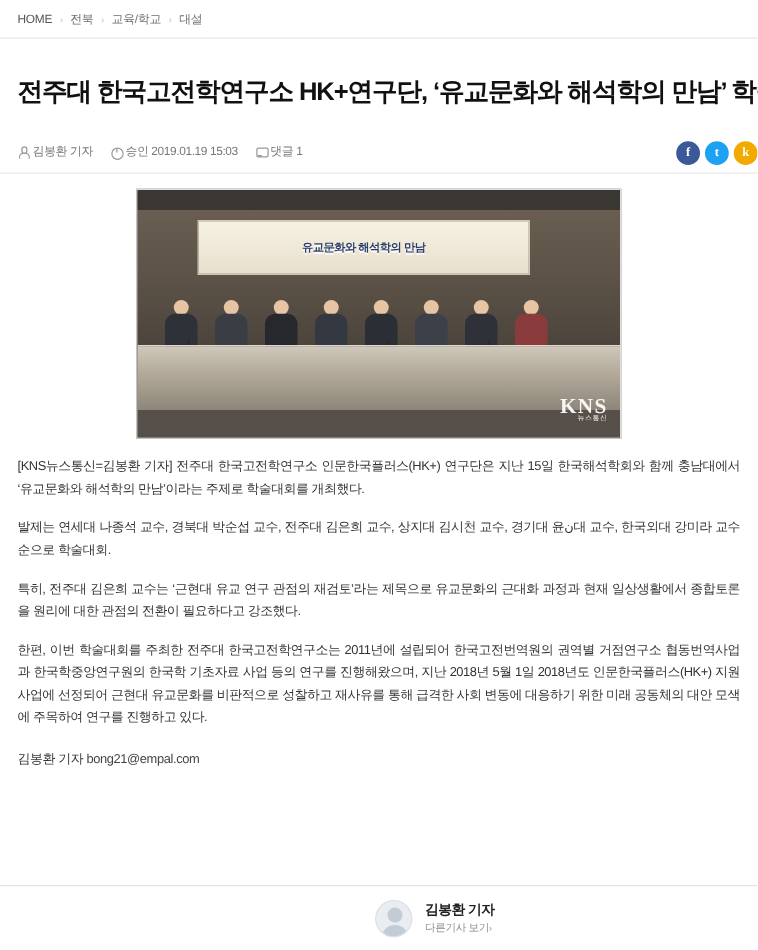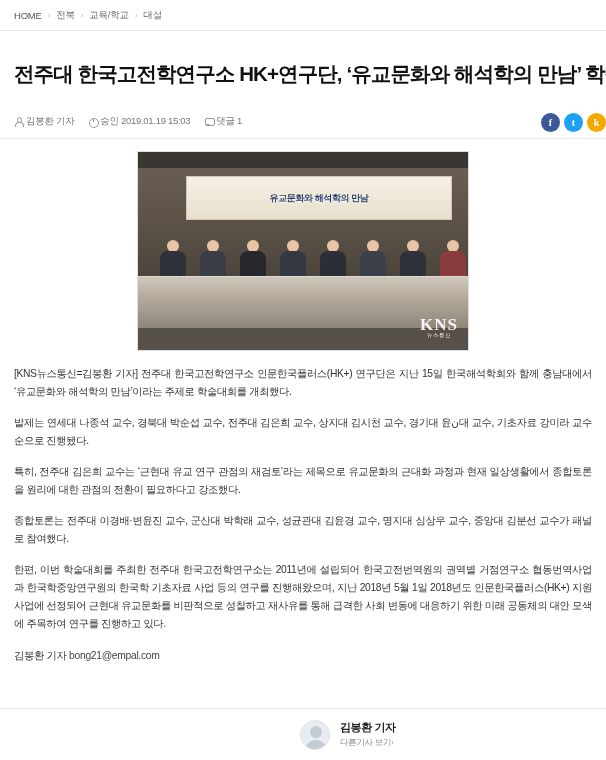--- a/index.html
+++ b/index.html
@@ -152,21 +152,21 @@
   
   .article {
     padding: 0 14px;
   }
   .photo-wrap {
     margin: 12px 0 14px 0;
     display: flex;
     justify-content: center;
   }
   .photo {
-    width: 332px;
+    width: 388px;
     height: 200px;
     position: relative;
     overflow: hidden;
     background: #4a4640;
     border: 1px solid #ddd;
   }
   .photo .wall {
     position: absolute;
     left: 0; top: 0; right: 0; height: 128px;
     background: linear-gradient(180deg,#6d6154 0%, #5c5247 55%, #4b443c 100%);
@@ -235,21 +235,21 @@
   }
   .photo .kns {
     position: absolute;
     right: 10px; bottom: 12px;
     color: rgba(255,255,255,0.92);
     font-size: 17px;
     font-weight: bold;
     font-family: "Liberation Serif", serif;
     letter-spacing: 1px;
     line-height: 1;
-    text-align: center;
+    text-align: right;
   }
   .photo .kns small {
     display: block;
     font-size: 5.5px;
     font-weight: normal;
     letter-spacing: 0.5px;
     font-family: "Liberation Sans", sans-serif;
   }
 
   .body-text p {
@@ -421,23 +421,22 @@
 
         <div class="kns">
           <span>KNS</span>
           <small>뉴스통신</small>
         </div>
       </div>
     </div>
 
     <div class="body-text">
       <p>[KNS뉴스통신=김봉환 기자] 전주대 한국고전학연구소 인문한국플러스(HK+) 연구단은 지난 15일 한국해석학회와 함께 충남대에서 ‘유교문화와 해석학의 만남’이라는 주제로 학술대회를 개최했다.</p>
-      <p>발제는 연세대 나종석 교수, 경북대 박순섭 교수, 전주대 김은희 교수, 상지대 김시천 교수, 경기대 윤ن대 교수, 기초자료 강미라 교수 순으로 진행됐다.</p>
+      <p>발제는 연세대 나종석 교수, 경북대 박순섭 교수, 전주대 김은희 교수, 상지대 김시천 교수, 경기대 윤ن대 교수, 한국외대 강미라 교수 순으로 학술대회.</p>
       <p>특히, 전주대 김은희 교수는 ‘근현대 유교 연구 관점의 재검토’라는 제목으로 유교문화의 근대화 과정과 현재 일상생활에서 종합토론을 원리에 대한 관점의 전환이 필요하다고 강조했다.</p>
-      <p>종합토론는 전주대 이경배·변윤진 교수, 군산대 박학래 교수, 성균관대 김윤경 교수, 명지대 심상우 교수, 중앙대 김분선 교수가 패널로 참여했다.</p>
       <p>한편, 이번 학술대회를 주최한 전주대 한국고전학연구소는 2011년에 설립되어 한국고전번역원의 권역별 거점연구소 협동번역사업과 한국학중앙연구원의 한국학 기초자료 사업 등의 연구를 진행해왔으며, 지난 2018년 5월 1일 2018년도 인문한국플러스(HK+) 지원 사업에 선정되어 근현대 유교문화를 비판적으로 성찰하고 재사유를 통해 급격한 사회 변동에 대응하기 위한 미래 공동체의 대안 모색에 주목하여 연구를 진행하고 있다.</p>
     </div>
 
     <div class="author-mail">
       <span>김봉환 기자</span>
       <span class="mail">bong21@empal.com</span>
     </div>
 
   </div>
 

